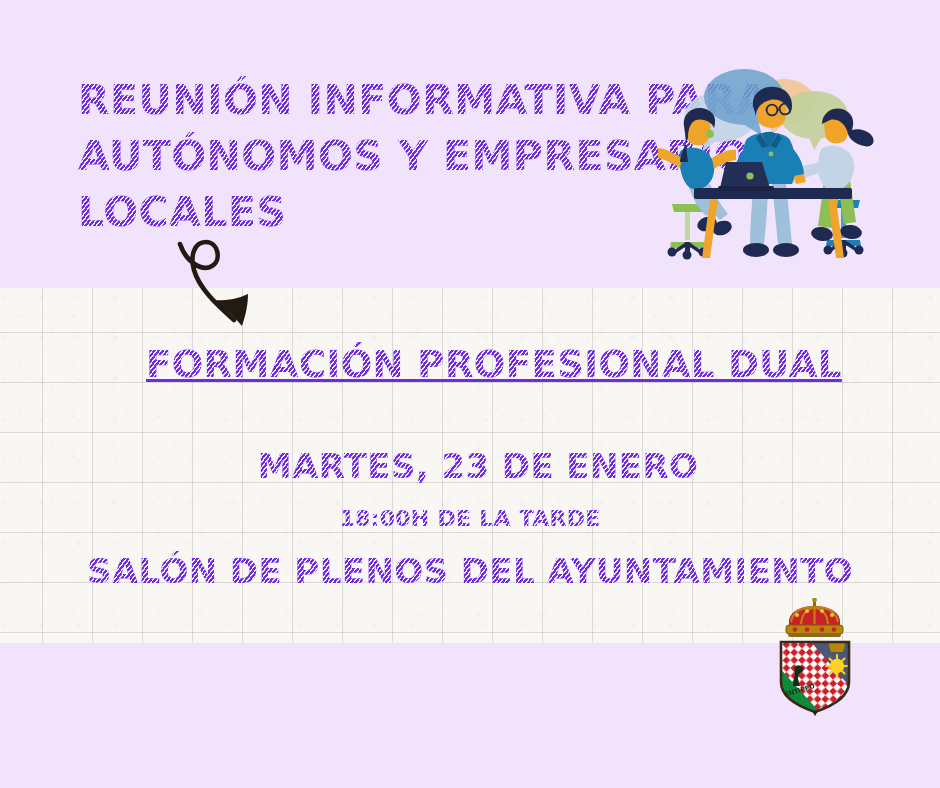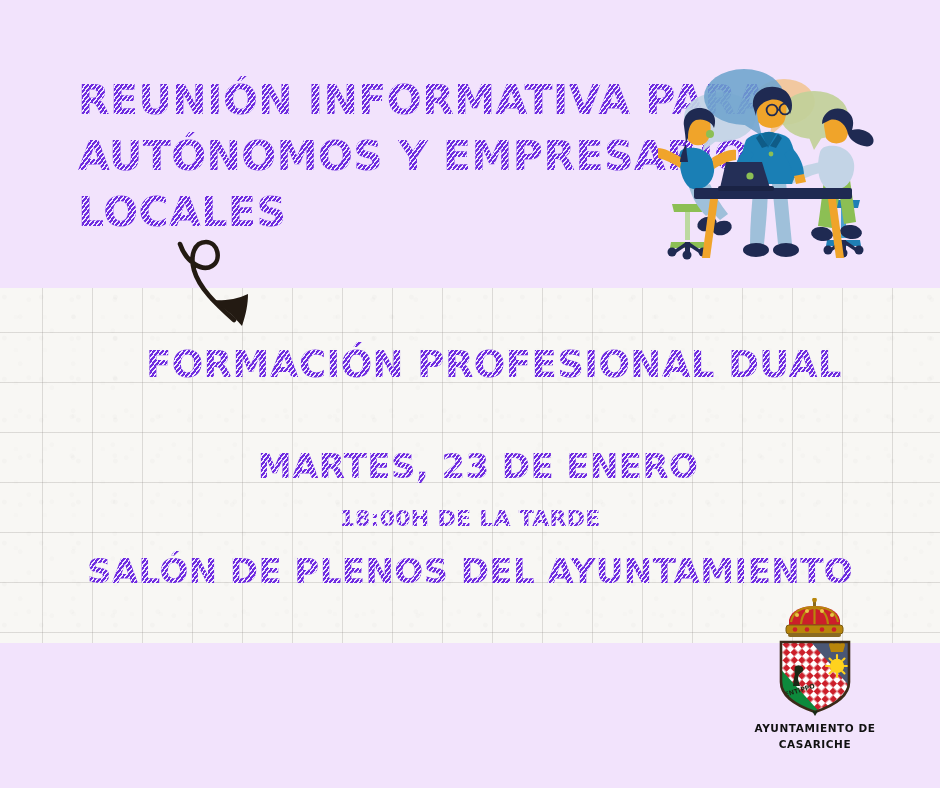--- a/index.html
+++ b/index.html
@@ -66,21 +66,21 @@
     -webkit-background-clip:text;background-clip:text;
     -webkit-text-fill-color:transparent;
   }
 
   
   #headline{left:78px;top:72px;width:600px;}
   #headline .base,#headline .stripe{font-size:41px;line-height:56px;}
 
   
   #subtitle{left:146px;top:341px;width:700px;}
-  #subtitle .base,#subtitle .stripe{font-size:37px;line-height:48px;}
+  #subtitle .base,#subtitle .stripe{font-size:37px;line-height:48px;text-decoration:underline;}
 
   
   .detail{text-align:center;}
   #d1{left:0;top:444px;width:940px;}
   #d1 .base,#d1 .stripe{font-size:34px;line-height:44px;width:940px;text-align:center;margin-left:8px;}
   #d2{left:0;top:497px;width:940px;}
   #d2 .base,#d2 .stripe{font-size:22px;line-height:44px;width:940px;text-align:center;}
   #d3{left:0;top:549px;width:940px;}
   #d3 .base,#d3 .stripe{font-size:34px;line-height:44px;width:940px;text-align:center;}
 
@@ -366,19 +366,15 @@
             <ellipse cx="31" cy="70" rx="3.4" ry="2.6" fill="#1a2a16"></ellipse>
             <text x="31" y="95" font-family="DejaVu Sans, sans-serif" font-size="6.4" font-weight="700" fill="#1a2a16" text-anchor="middle" transform="rotate(-17 31 95)">VENTIPPO</text>
           </g>
         </g>
 
         <path d="M14 44 L82 44 L82 84 C 82 98, 66 108, 48 114 C 30 108, 14 98, 14 84 Z" fill="none" stroke="#3a2a18" stroke-width="2.6"></path>
 
         <path d="M45 113 L48 118 L51 113 Z" fill="#1a2a16"></path>
       </g>
     </svg>
-    <div class="cap">
-      <div>AYUNTAMIENTO DE</div>
-      <div>CASARICHE</div>
-    </div>
   </div>
 
 </div>
 
 </body></html>

